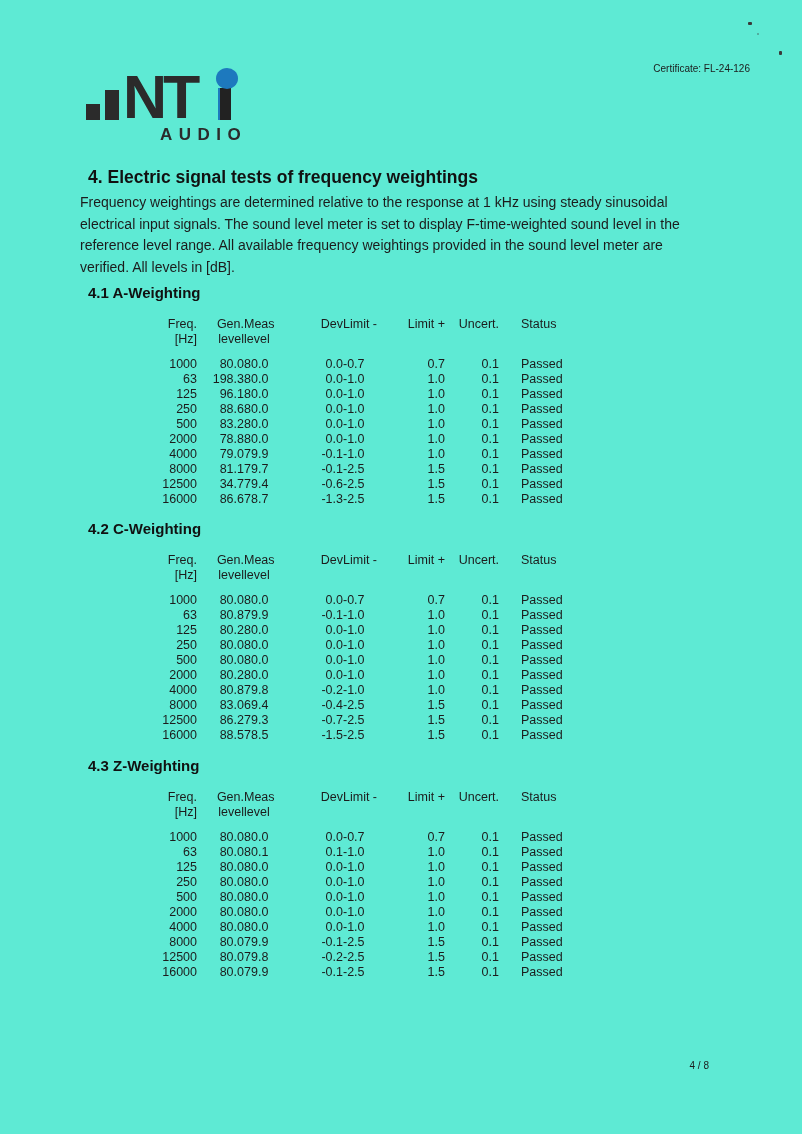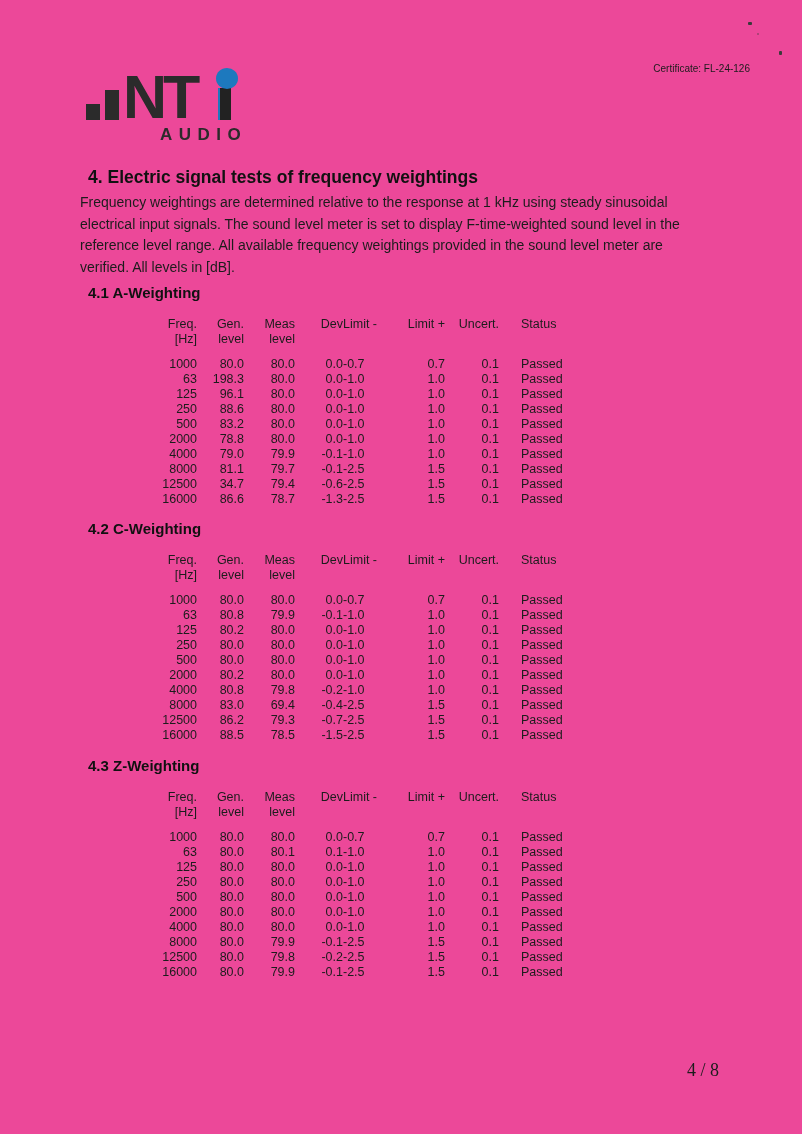--- a/index.html
+++ b/index.html
@@ -2,21 +2,21 @@
 <html><head>
 <meta charset="utf-8">
 <style>
   * { margin: 0; padding: 0; box-sizing: border-box; }
   html, body { background: #e8e8e8; }
   body { font-family: "Liberation Sans", sans-serif; }
   .page {
     position: relative;
     width: 802px;
     height: 1134px;
-    background: #ec4899;
+    background: #5eead4;
     color: #1c1c1c;
     overflow: hidden;
     margin: 0 auto;
   }
 
   
   .speck { position: absolute; background: #3a3a3a; border-radius: 1px; }
   .speck1 { left: 748px; top: 22px; width: 4px; height: 3px; }
   .speck2 { left: 779px; top: 51px; width: 3px; height: 4px; }
   .speck3 { left: 757px; top: 33px; width: 2px; height: 2px; opacity: .45; }
@@ -66,31 +66,31 @@
   table.meas { border-collapse: collapse; margin-top: 16px; margin-left: 57px; table-layout: fixed; }
   table.meas th, table.meas td {
     font-weight: normal; font-size: 12.5px; color: #1c1c1c;
     padding: 0; white-space: nowrap;
   }
   table.meas thead th { vertical-align: top; padding-bottom: 10px; }
   table.meas thead th span { display: block; line-height: 15px; }
   table.meas tbody td { height: 15px; line-height: 15px; }
   .c0 { width: 52px; text-align: right; }
   .c1 { width: 47px; text-align: right; }
-  .c2 { width: 51px; text-align: right; }
+  .c2 { width: 51px; text-align: left; }
   .c3 { width: 48px; text-align: right; }
   .c4 { width: 53px; text-align: left; }
   .c5 { width: 49px; text-align: right; }
   .c6 { width: 54px; text-align: right; }
   .c7 { width: 76px; text-align: left; padding-left: 22px !important; }
 
   
   .page-footer {
-    position: absolute; top: 1060px; right: 83px;
-    font-size: 18px; color: #1c1c1c; font-family: Liberation Serif, serif;
+    position: absolute; top: 1060px; right: 93px;
+    font-size: 10px; color: #1c1c1c;
   }
 </style>
 </head>
 <body>
 
 <div class="page">
 
   <div class="speck speck1"></div>
   <div class="speck speck2"></div>
   <div class="speck speck3"></div>

